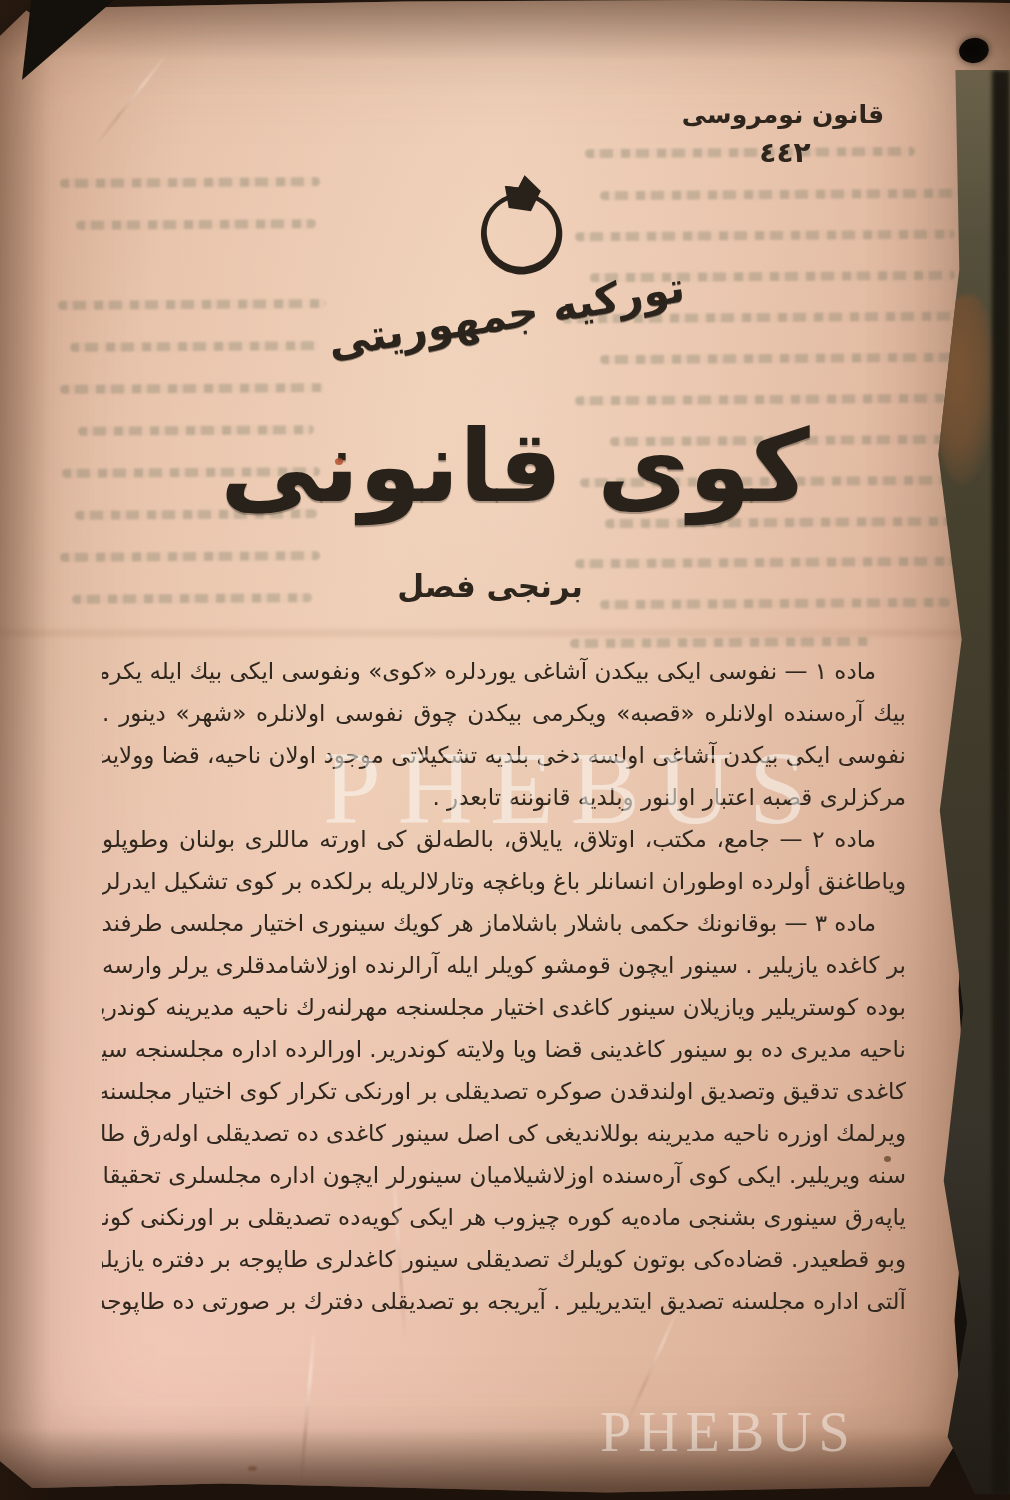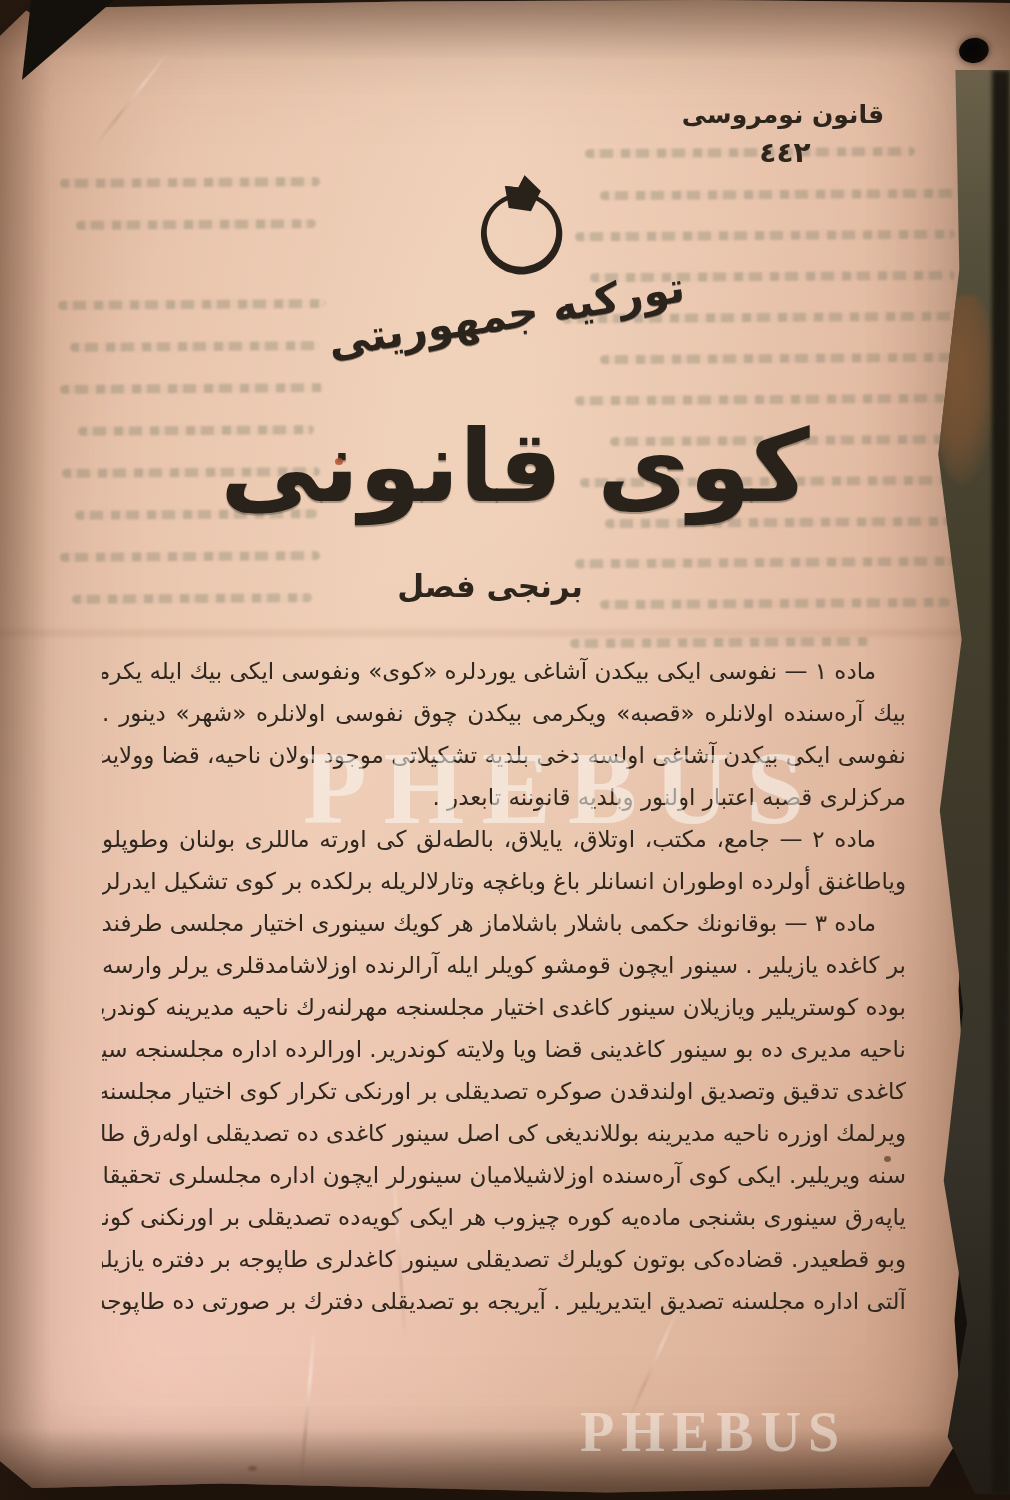--- a/index.html
+++ b/index.html
@@ -119,22 +119,22 @@
     color:#30281f;
     text-align:justify;text-align-last:justify;
     overflow:hidden;
   }
   .body-text .line.indent{padding-right:30px;}
   .body-text .line.short{text-align:right;text-align-last:right;}
 
   
   .watermark{
     position:absolute;color:rgba(252,250,244,.55);
-    font-family:"Liberation Serif","DejaVu Serif",serif;font-weight:700;
-    pointer-events:none;white-space:nowrap;
+    font-family:"Liberation Serif","DejaVu Serif",serif;font-weight:400;
+    pointer-events:none;white-space:nowrap;margin-left:20px;
   }
   .watermark.mid{left:303px;top:728px;font-size:104px;letter-spacing:17px;}
   .watermark.bottom{left:580px;top:1400px;font-size:56px;letter-spacing:7px;color:rgba(252,250,244,.48);}
 </style>
 </head>
 <body>
 
 <div class="canvas">
 
   <div class="paper"></div>

